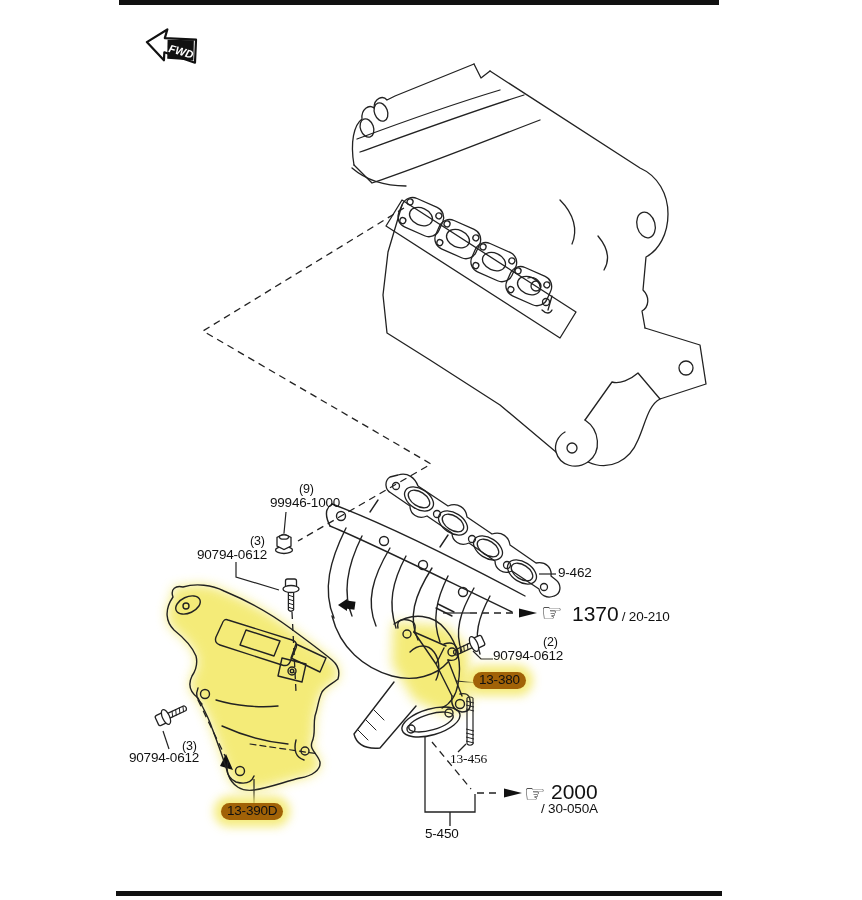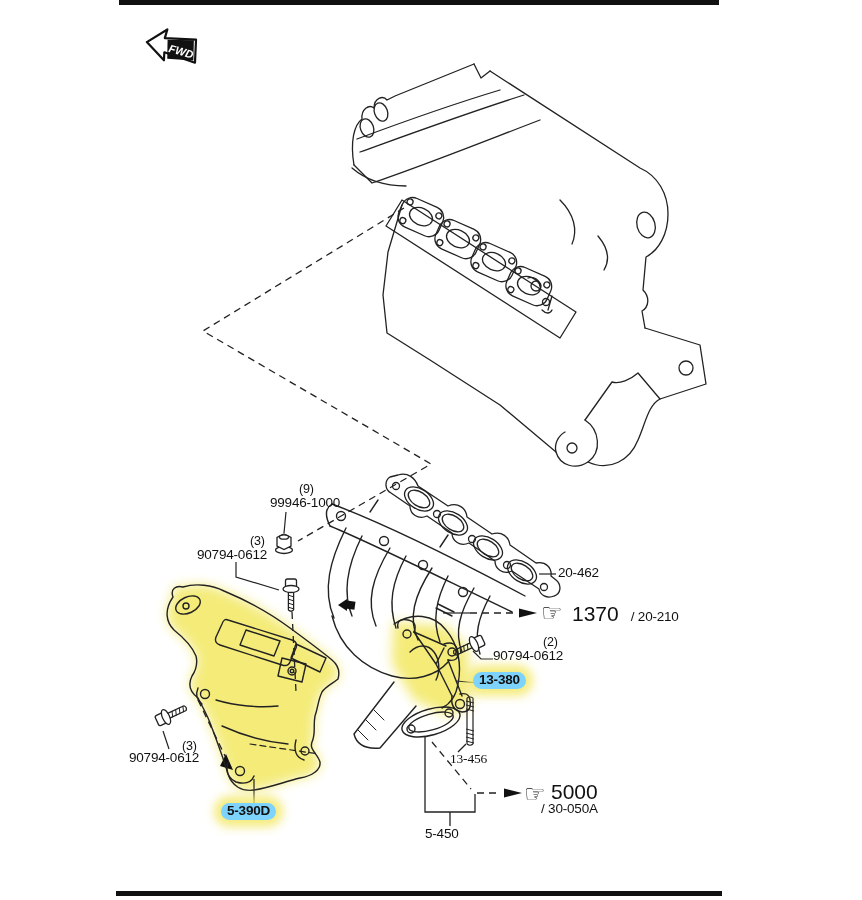--- a/index.html
+++ b/index.html
@@ -3,23 +3,23 @@
 <meta charset="utf-8">
 <style>
   html,body{margin:0;padding:0;background:#fff;}
   #stage{position:relative;width:862px;height:900px;background:#ffffff;overflow:hidden;
          font-family:"Liberation Sans",sans-serif;}
   #art{position:absolute;left:0;top:0;}
   .lbl{position:absolute;font-size:13.5px;color:#111;letter-spacing:-0.2px;white-space:nowrap;line-height:1.1;}
   .qty{font-size:12.5px;}
   .big{font-size:21px;letter-spacing:0;font-weight:400;}
   .sm{font-size:13.5px;}
-  .hl{background:#7dd3fc;border-radius:9px;padding:1px 6px;box-shadow:0 0 10px 7px rgba(243,233,106,.85);font-weight:bold;}
+  .hl{background:#a16207;border-radius:9px;padding:1px 6px;box-shadow:0 0 10px 7px rgba(243,233,106,.85);}
   .hand{position:absolute;font-size:24px;color:#111;line-height:1;}
-  .refline{display:flex;align-items:baseline;gap:12px;}
+  .refline{display:flex;align-items:baseline;gap:3px;}
 </style>
 </head>
 <body>
 
 <div id="stage">
 
 <svg id="art" width="862" height="900" viewBox="0 0 862 900">
   <defs>
     <filter id="glow" x="-40%" y="-40%" width="180%" height="180%">
       <feGaussianBlur stdDeviation="6"></feGaussianBlur>
@@ -243,39 +243,39 @@
     <text x="25" y="25" transform="rotate(6 36 20)" font-size="11" font-weight="bold" font-style="italic" fill="#fff" font-family="&quot;Liberation Sans&quot;,sans-serif">FWD</text>
   </g>
 </svg>
 
   <div class="lbl qty" style="left:299px;top:483px;">(9)</div>
   <div class="lbl" style="left:250px;top:496px;margin-left:20px;">99946-1000</div>
 
   <div class="lbl qty" style="left:250px;top:535px;">(3)</div>
   <div class="lbl" style="left:197px;top:548px;">90794-0612</div>
 
-  <div class="lbl" style="left:558px;top:566px;">20-462</div>
+  <div class="lbl" style="left:558px;top:566px;">9-462</div>
 
   <div class="hand" style="left:541px;top:601px;">☞</div>
   <div class="lbl refline" style="left:572px;top:602px;">
     <span class="big">1370</span>
     <span class="sm">/ 20-210</span>
   </div>
 
   <div class="lbl qty" style="left:543px;top:636px;">(2)</div>
   <div class="lbl" style="left:493px;top:649px;">90794-0612</div>
 
   <div class="lbl hl" style="left:473px;top:672px;">13-380</div>
 
   <div class="lbl" style="left:450px;top:752px;font-family:Liberation Serif, serif;">13-456</div>
 
   <div class="lbl qty" style="left:182px;top:740px;">(3)</div>
   <div class="lbl" style="left:129px;top:751px;">90794-0612</div>
 
-  <div class="lbl hl" style="left:221px;top:803px;">5-390D</div>
+  <div class="lbl hl" style="left:221px;top:803px;">13-390D</div>
 
   <div class="lbl" style="left:425px;top:827px;">5-450</div>
 
   <div class="hand" style="left:524px;top:782px;">☞</div>
-  <div class="lbl big" style="left:551px;top:780px;">5000</div>
+  <div class="lbl big" style="left:551px;top:780px;">2000</div>
   <div class="lbl sm" style="left:541px;top:802px;">/ 30-050A</div>
 
 </div>
 
 </body></html>

